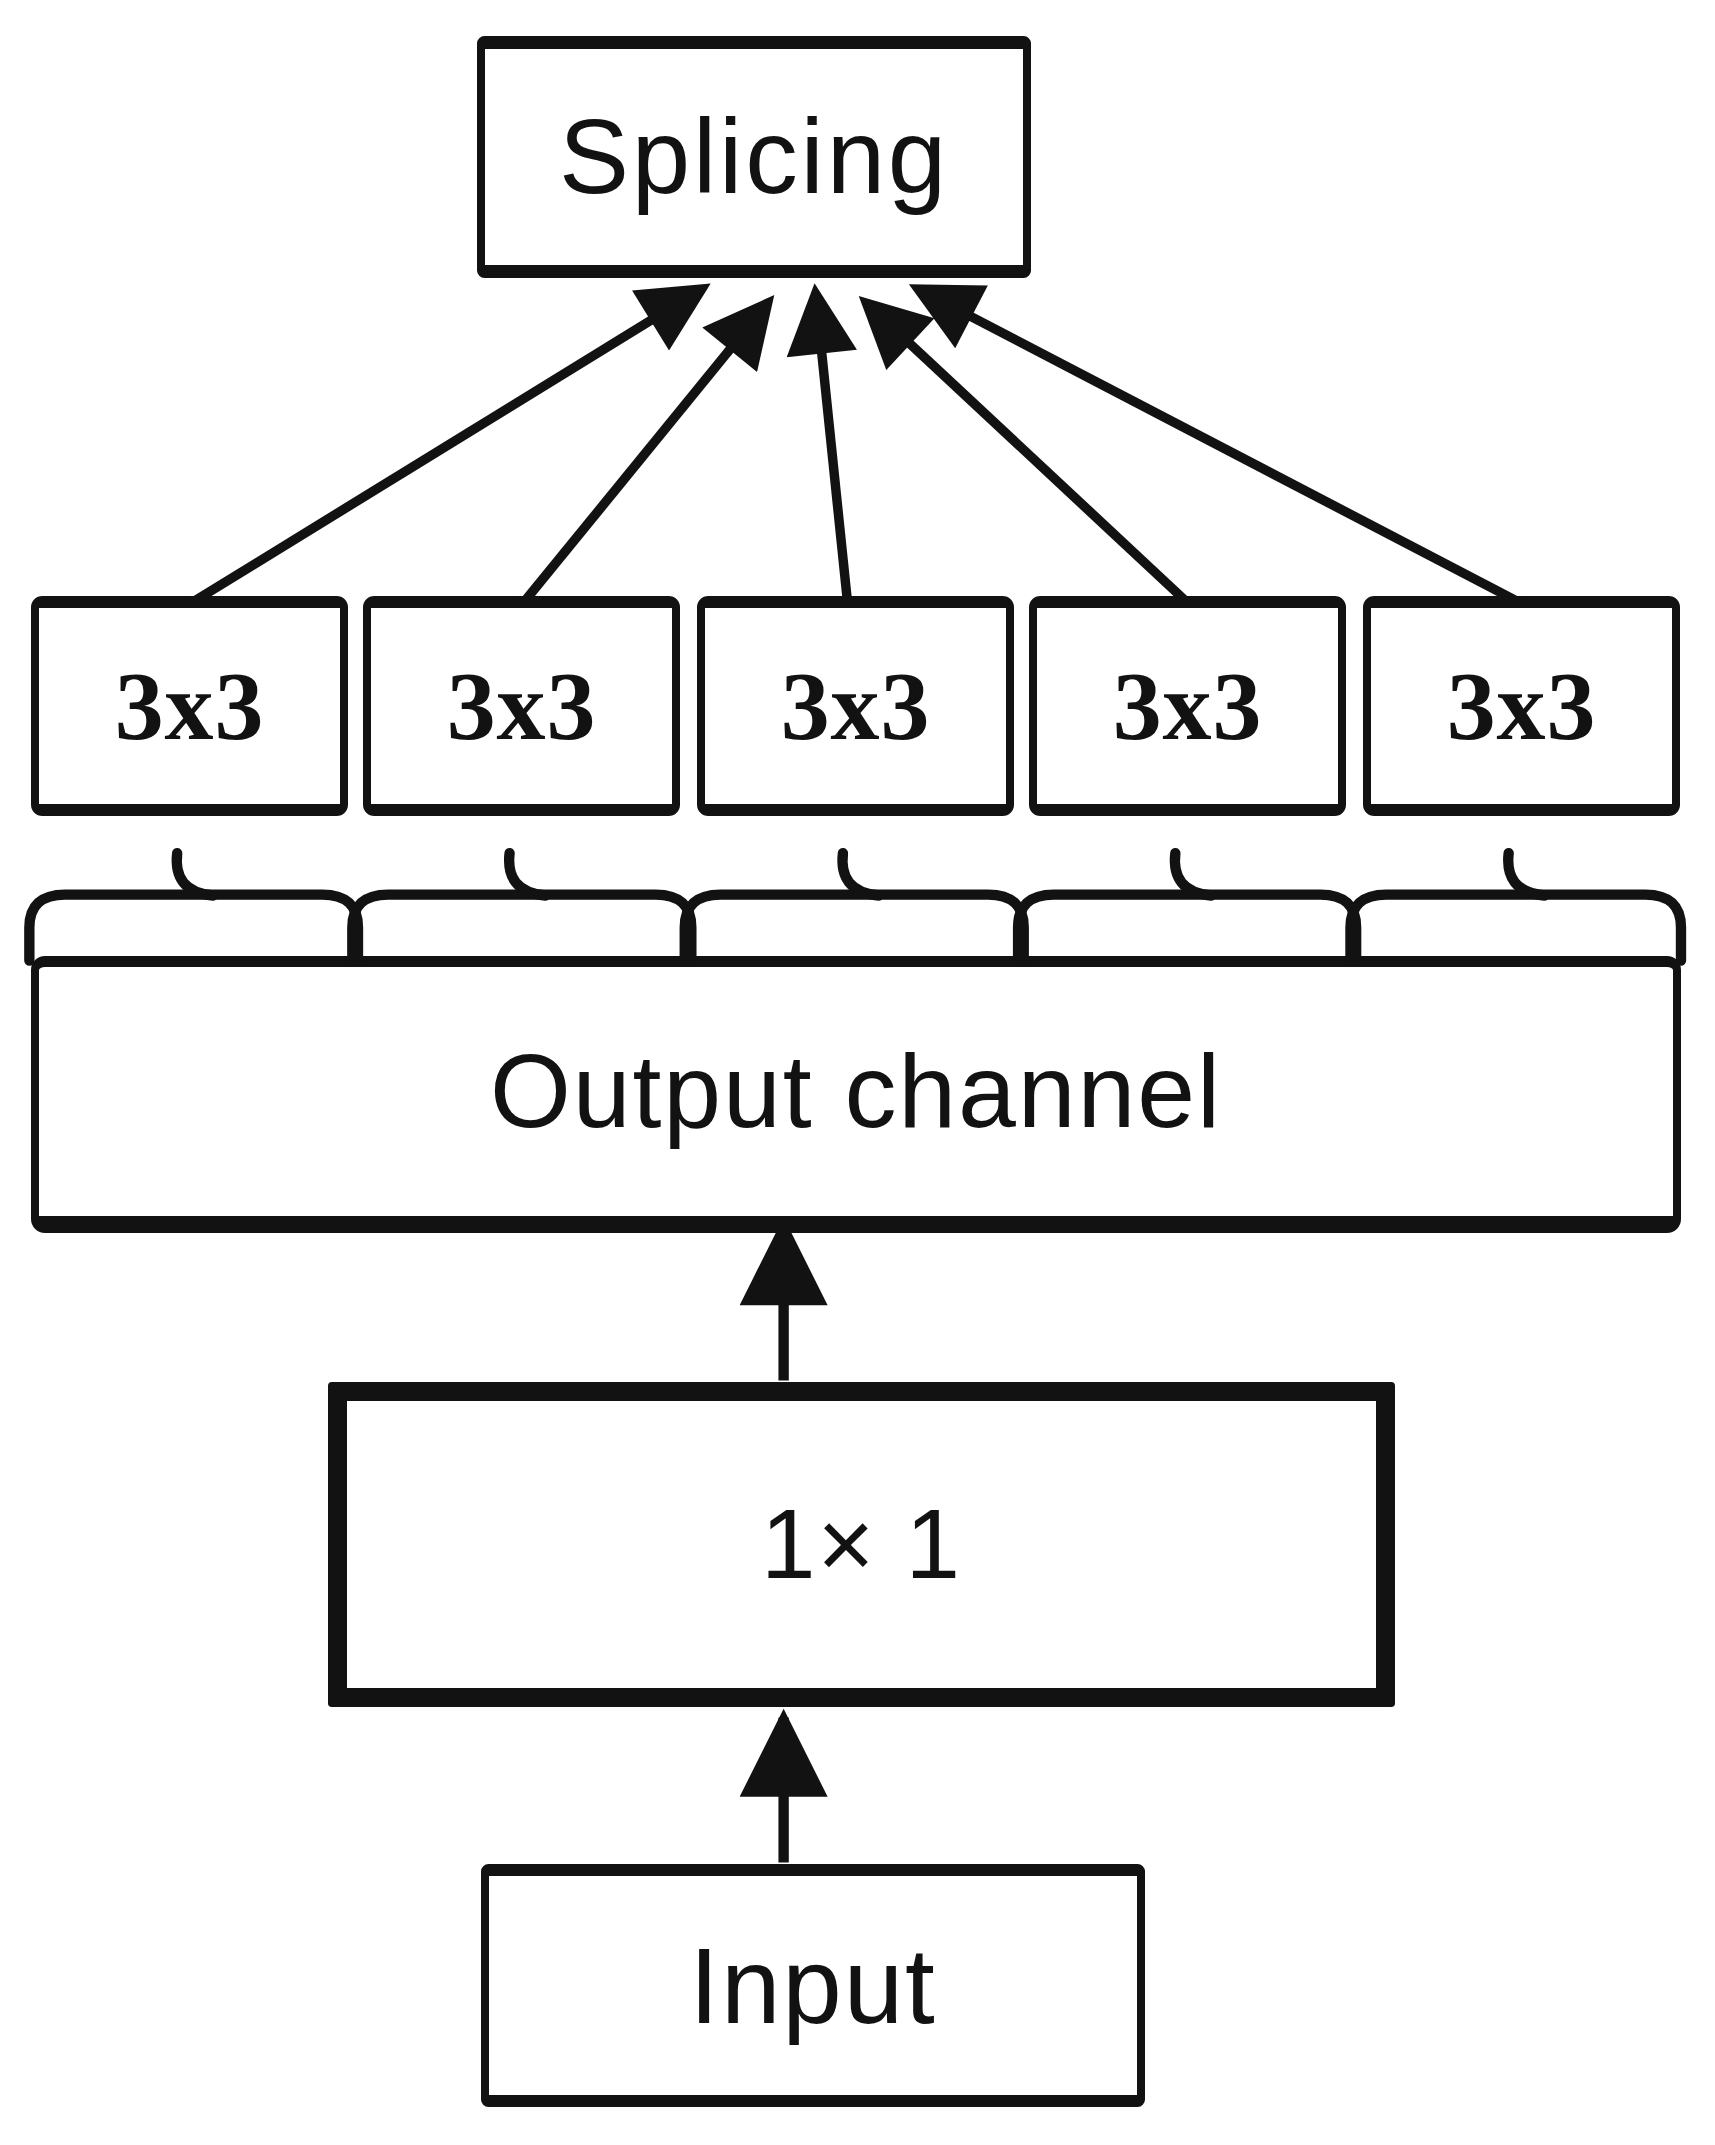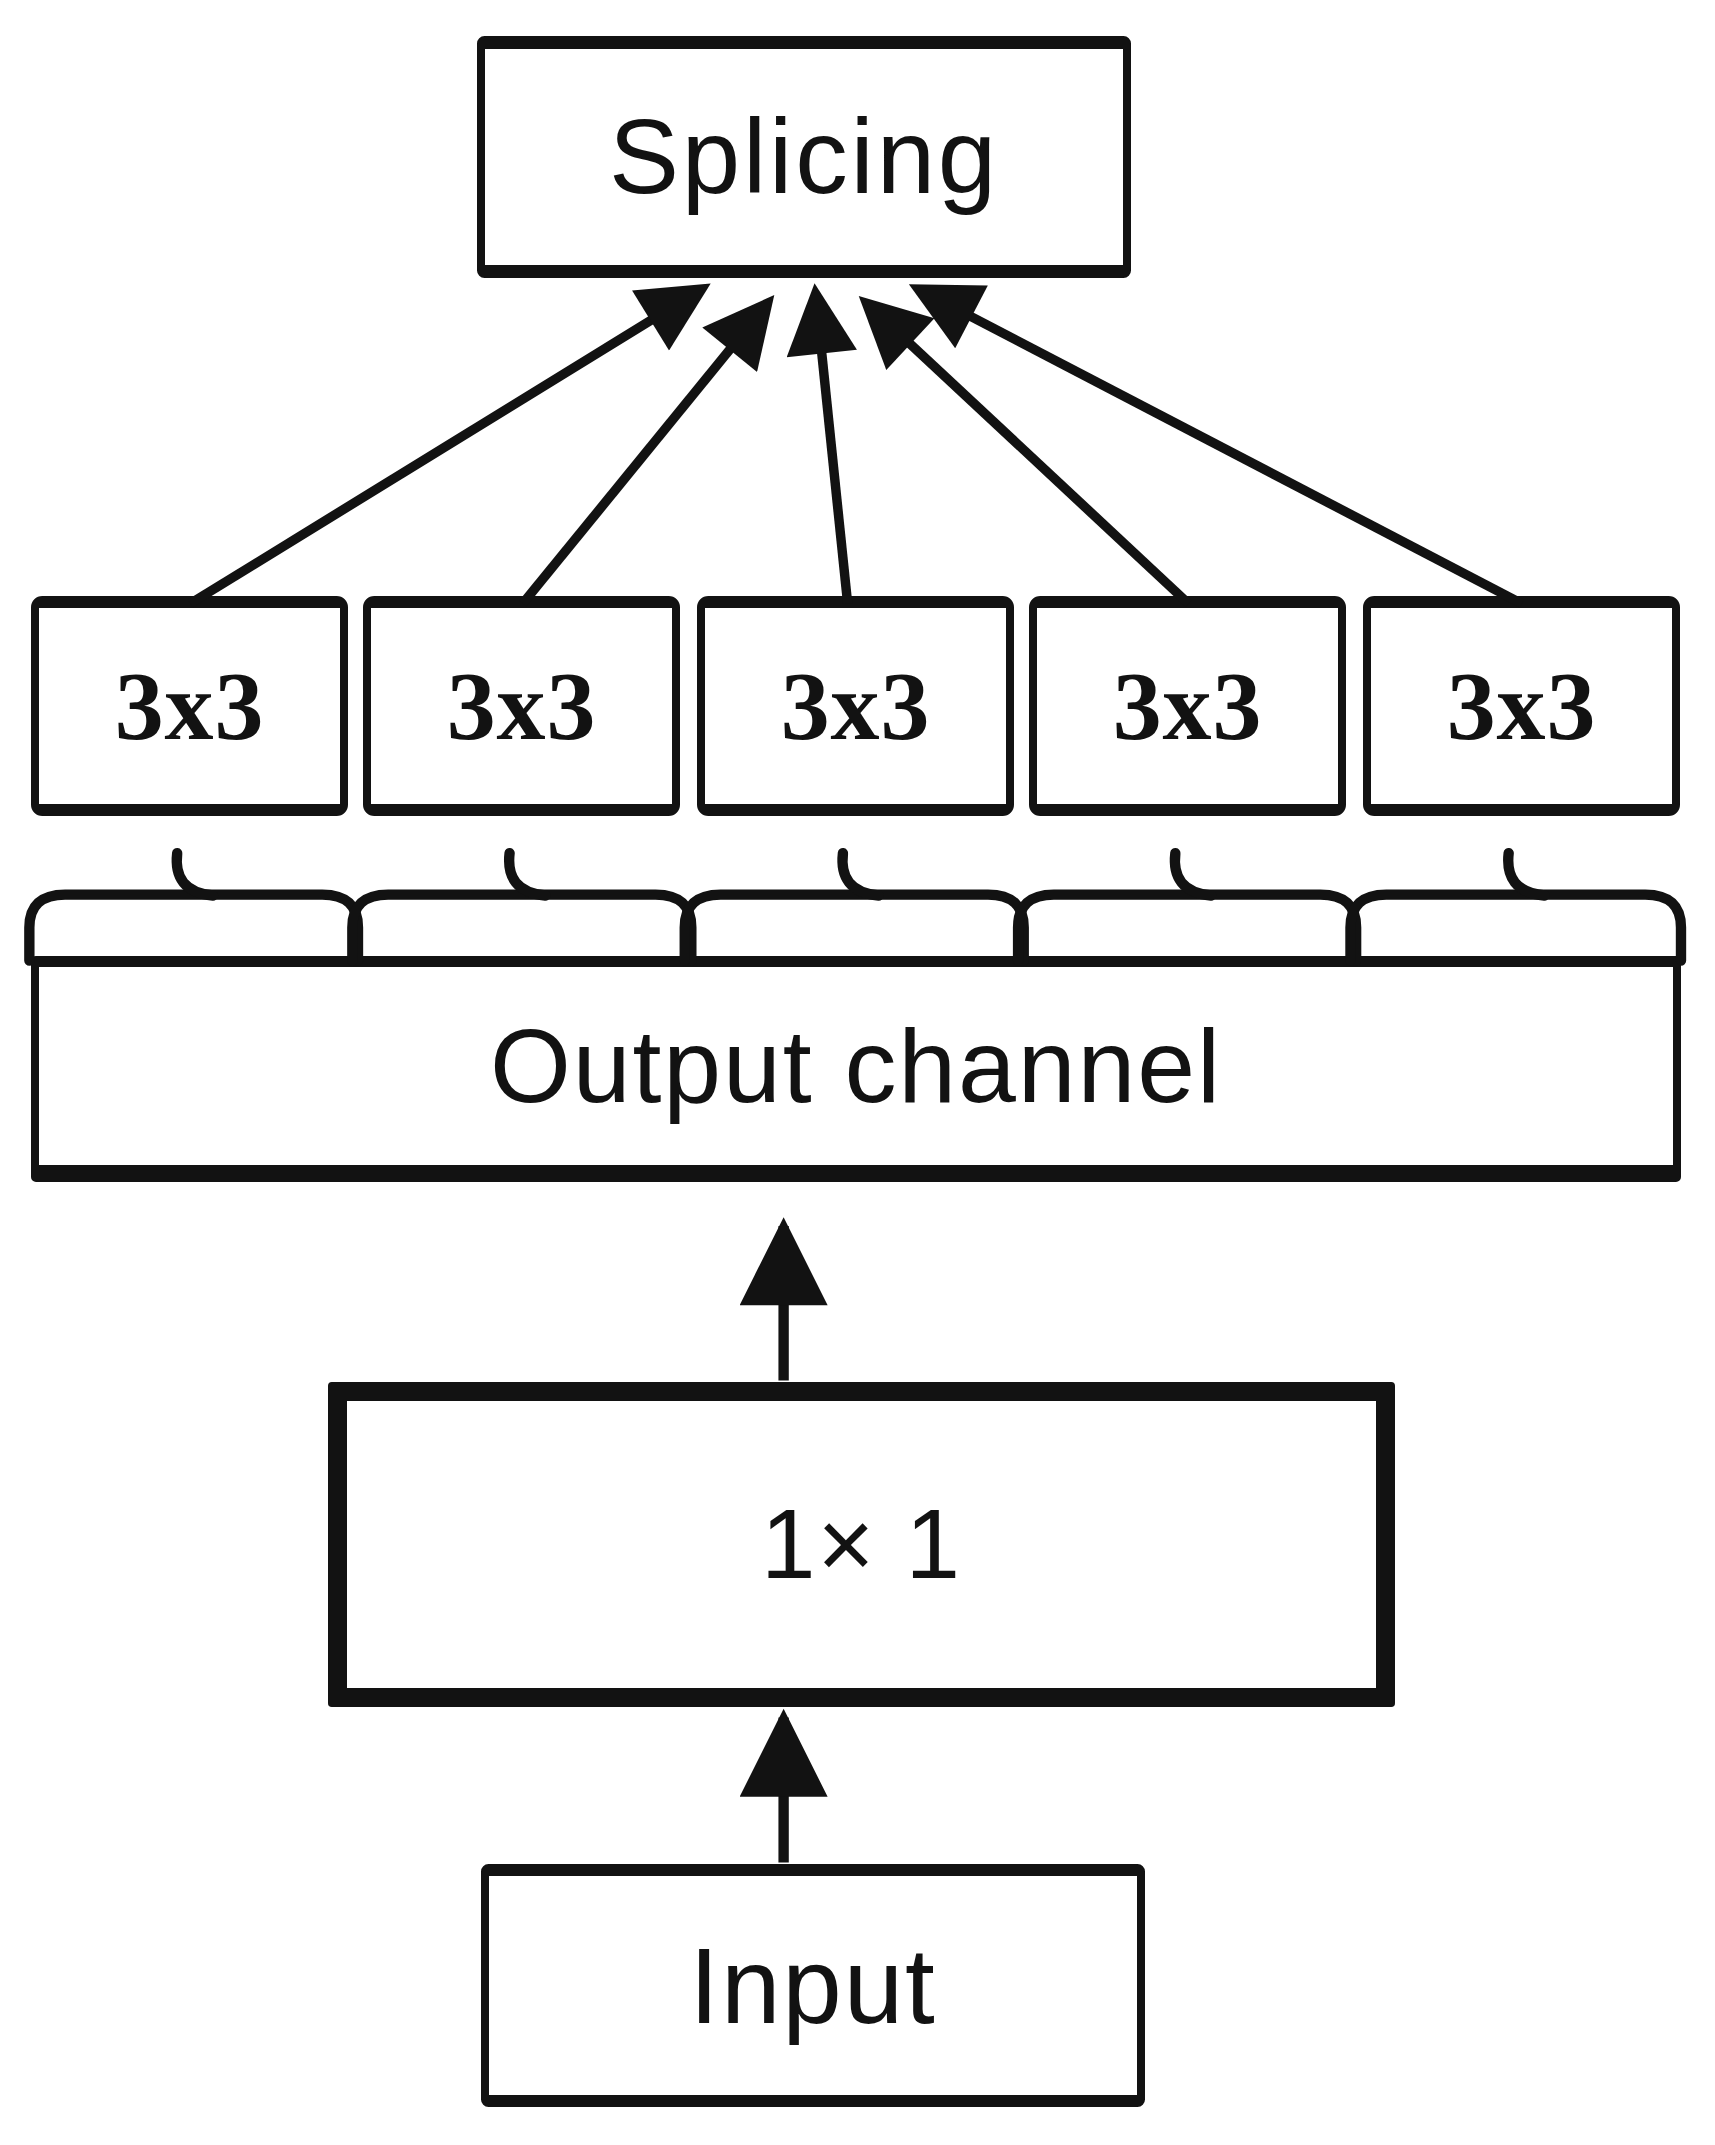--- a/index.html
+++ b/index.html
@@ -9,29 +9,29 @@
     background:var(--paper); overflow:hidden;
     font-family:"Liberation Sans","DejaVu Sans",sans-serif;
     color:var(--ink);
   }
   .box {
     position:absolute; box-sizing:border-box; background:var(--paper);
     border:8.5px solid var(--ink); border-radius:7.5px;
     display:flex; flex-direction:column; align-items:center; justify-content:center;
     text-align:center; z-index:2;
   }
-  .box-splicing { left:477px; top:36px;  width:654px;  height:242px; border-width:13px 8.5px; }
+  .box-splicing { left:477px; top:36px;  width:554px;  height:242px; border-width:13px 8.5px; }
   .box-splicing .lbl { font-size:105px; letter-spacing:2.8px; }
   .box-kernel  { top:596px; width:317px; height:220px; border-width:12.2px 8.5px; border-radius:11.3px; }
   .box-kernel .lbl {
     font-family:"Liberation Serif","DejaVu Serif",serif; font-weight:bold;
     font-size:98px; letter-spacing:0.9px;
   }
   .k1{left:31px;} .k2{left:363px;} .k3{left:697px;} .k4{left:1029px;} .k5{left:1363px;}
-  .box-output  { left:31px;  top:956px; width:1650px; height:226px; border-width:11.3px 8.5px 17px; border-radius:5px; }
+  .box-output  { left:31px;  top:956px; width:1650px; height:277px; border-width:11.3px 8.5px 17px; border-radius:14px; }
   .box-output .lbl { font-size:104px; letter-spacing:1.9px; }
   .box-conv    { left:328px; top:1382px; width:1067px; height:325px; border-width:19px; border-radius:3.8px; }
   .box-conv .lbl { font-size:98px; line-height:1.42; letter-spacing:1.9px; }
   .box-input   { left:481px; top:1864px; width:664px; height:243px; border-width:12.2px 8.5px; }
   .box-input .lbl { font-size:107px; letter-spacing:1.9px; }
   svg.overlay {
     position:absolute; left:0; top:0; width:1716px; height:2146px;
     z-index:3; pointer-events:none;
   }
   svg .stroke { stroke:var(--ink); fill:none; }

